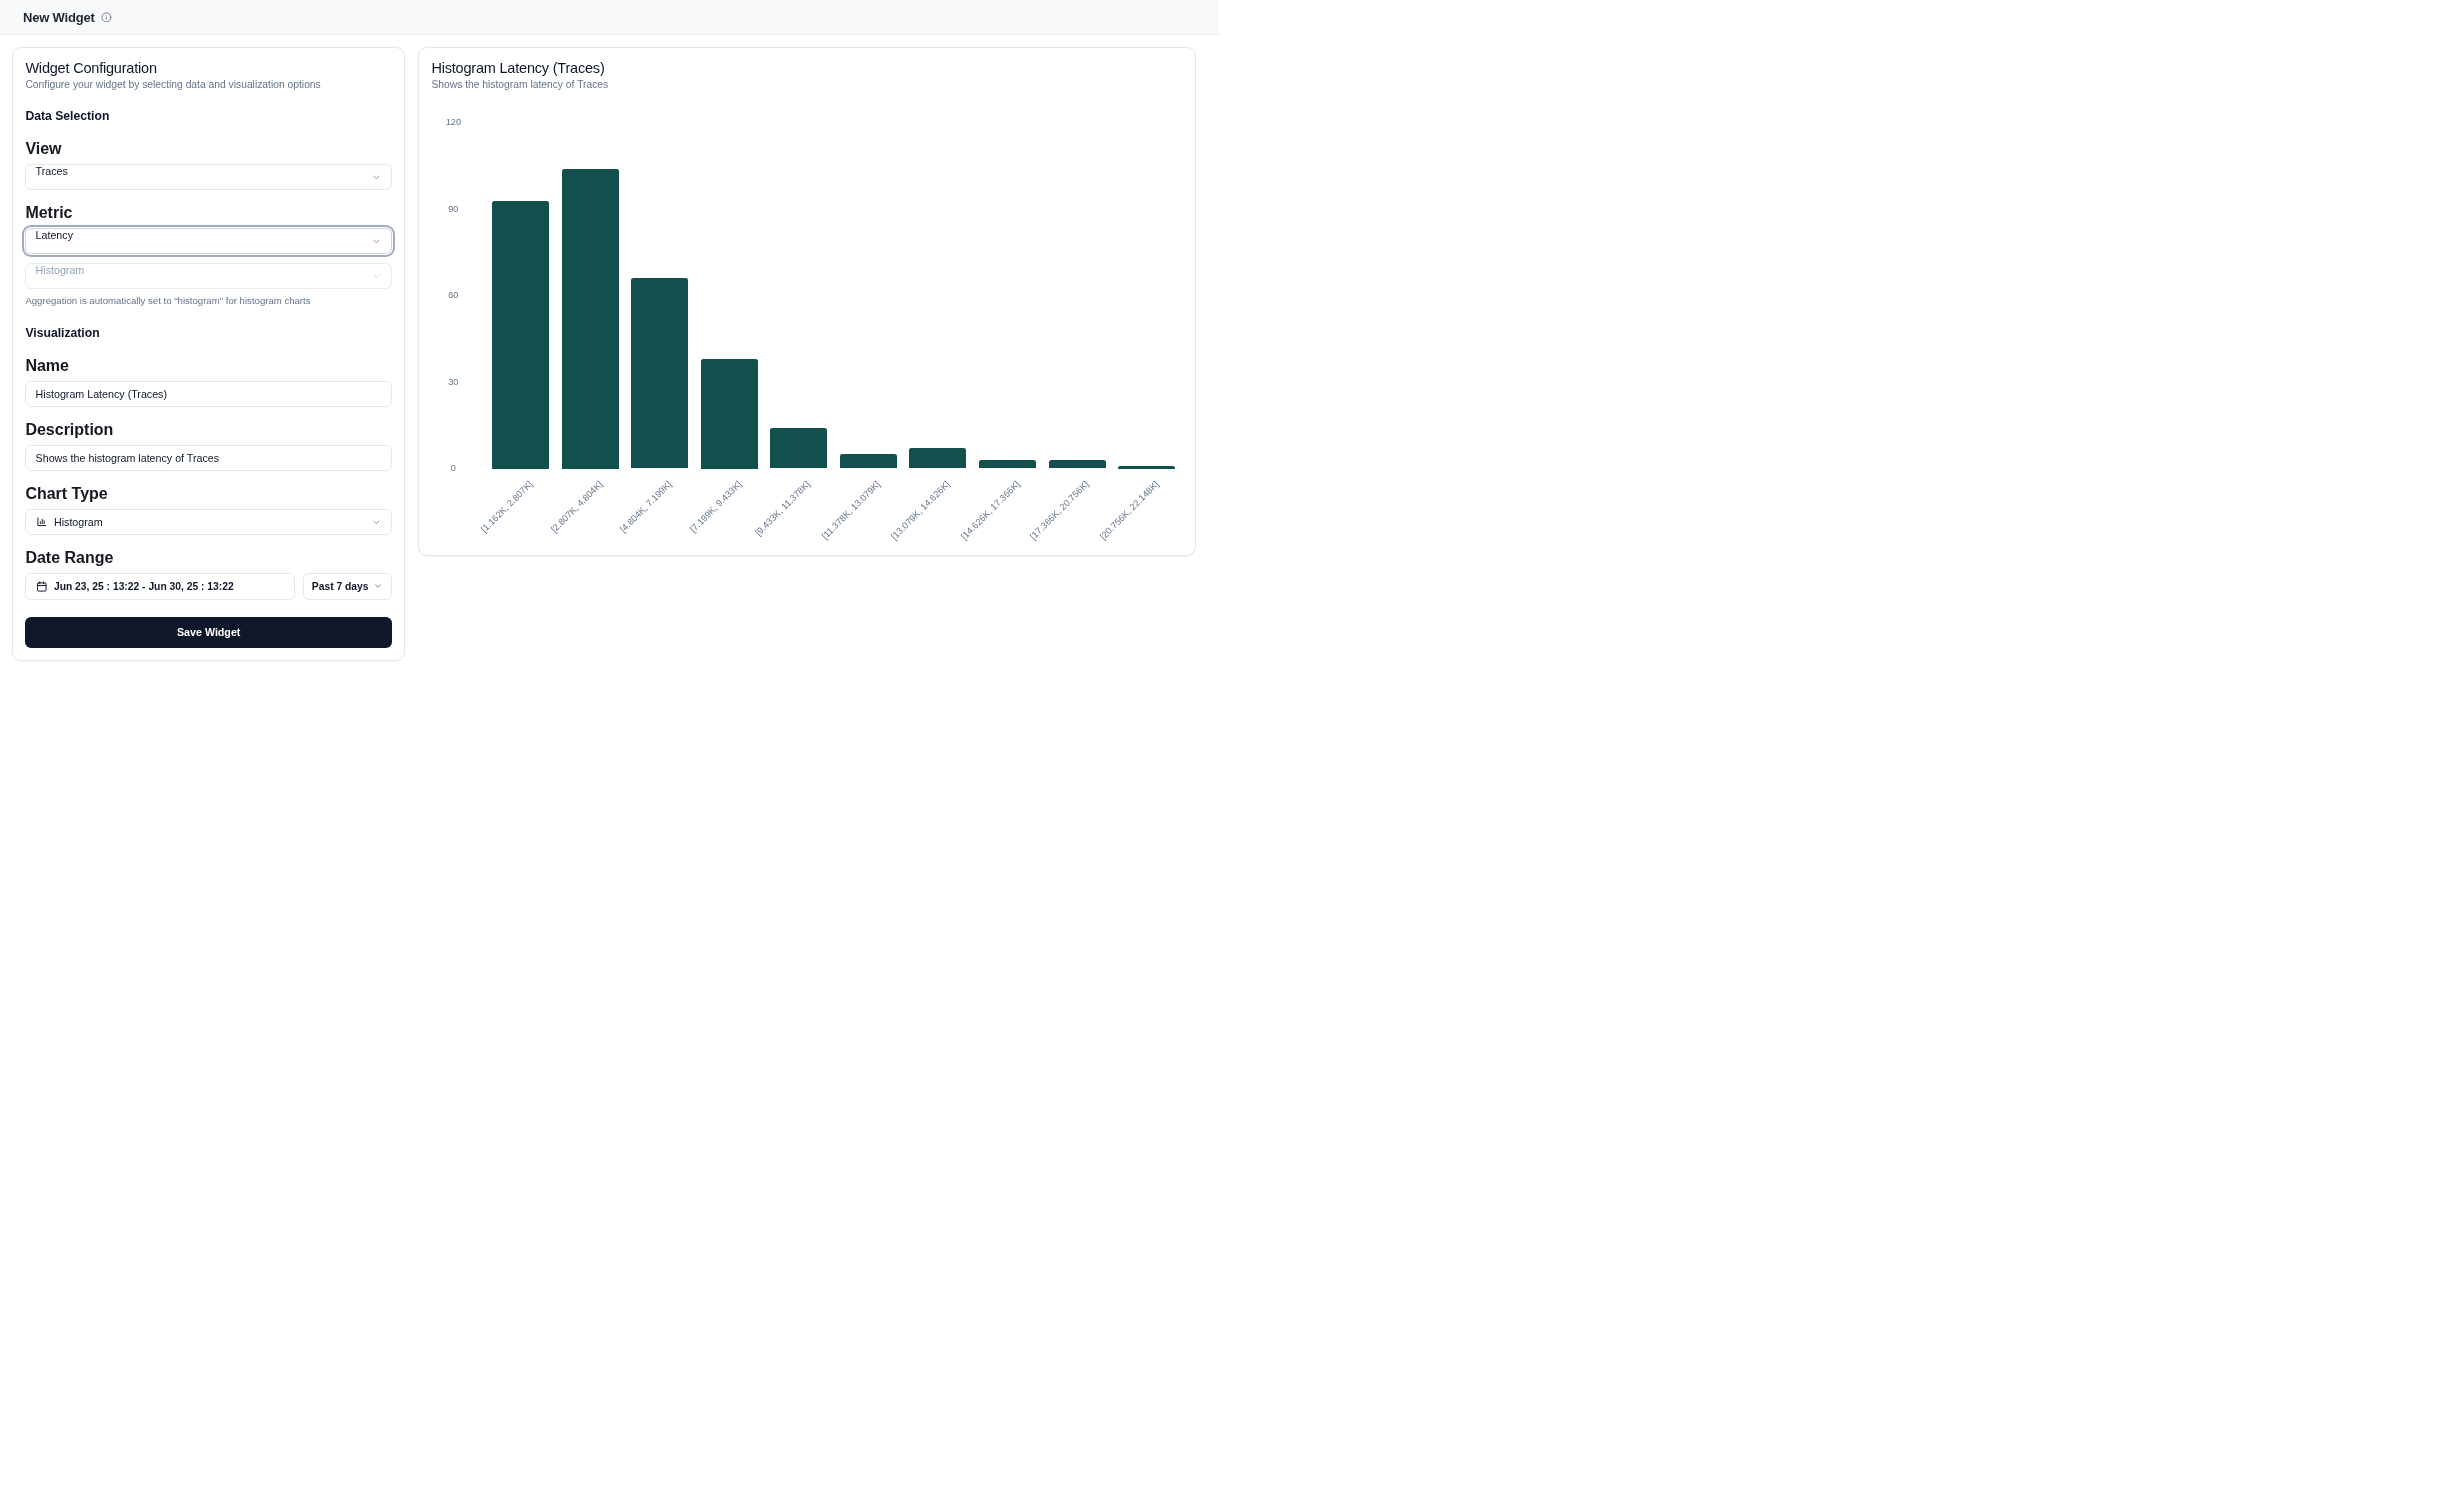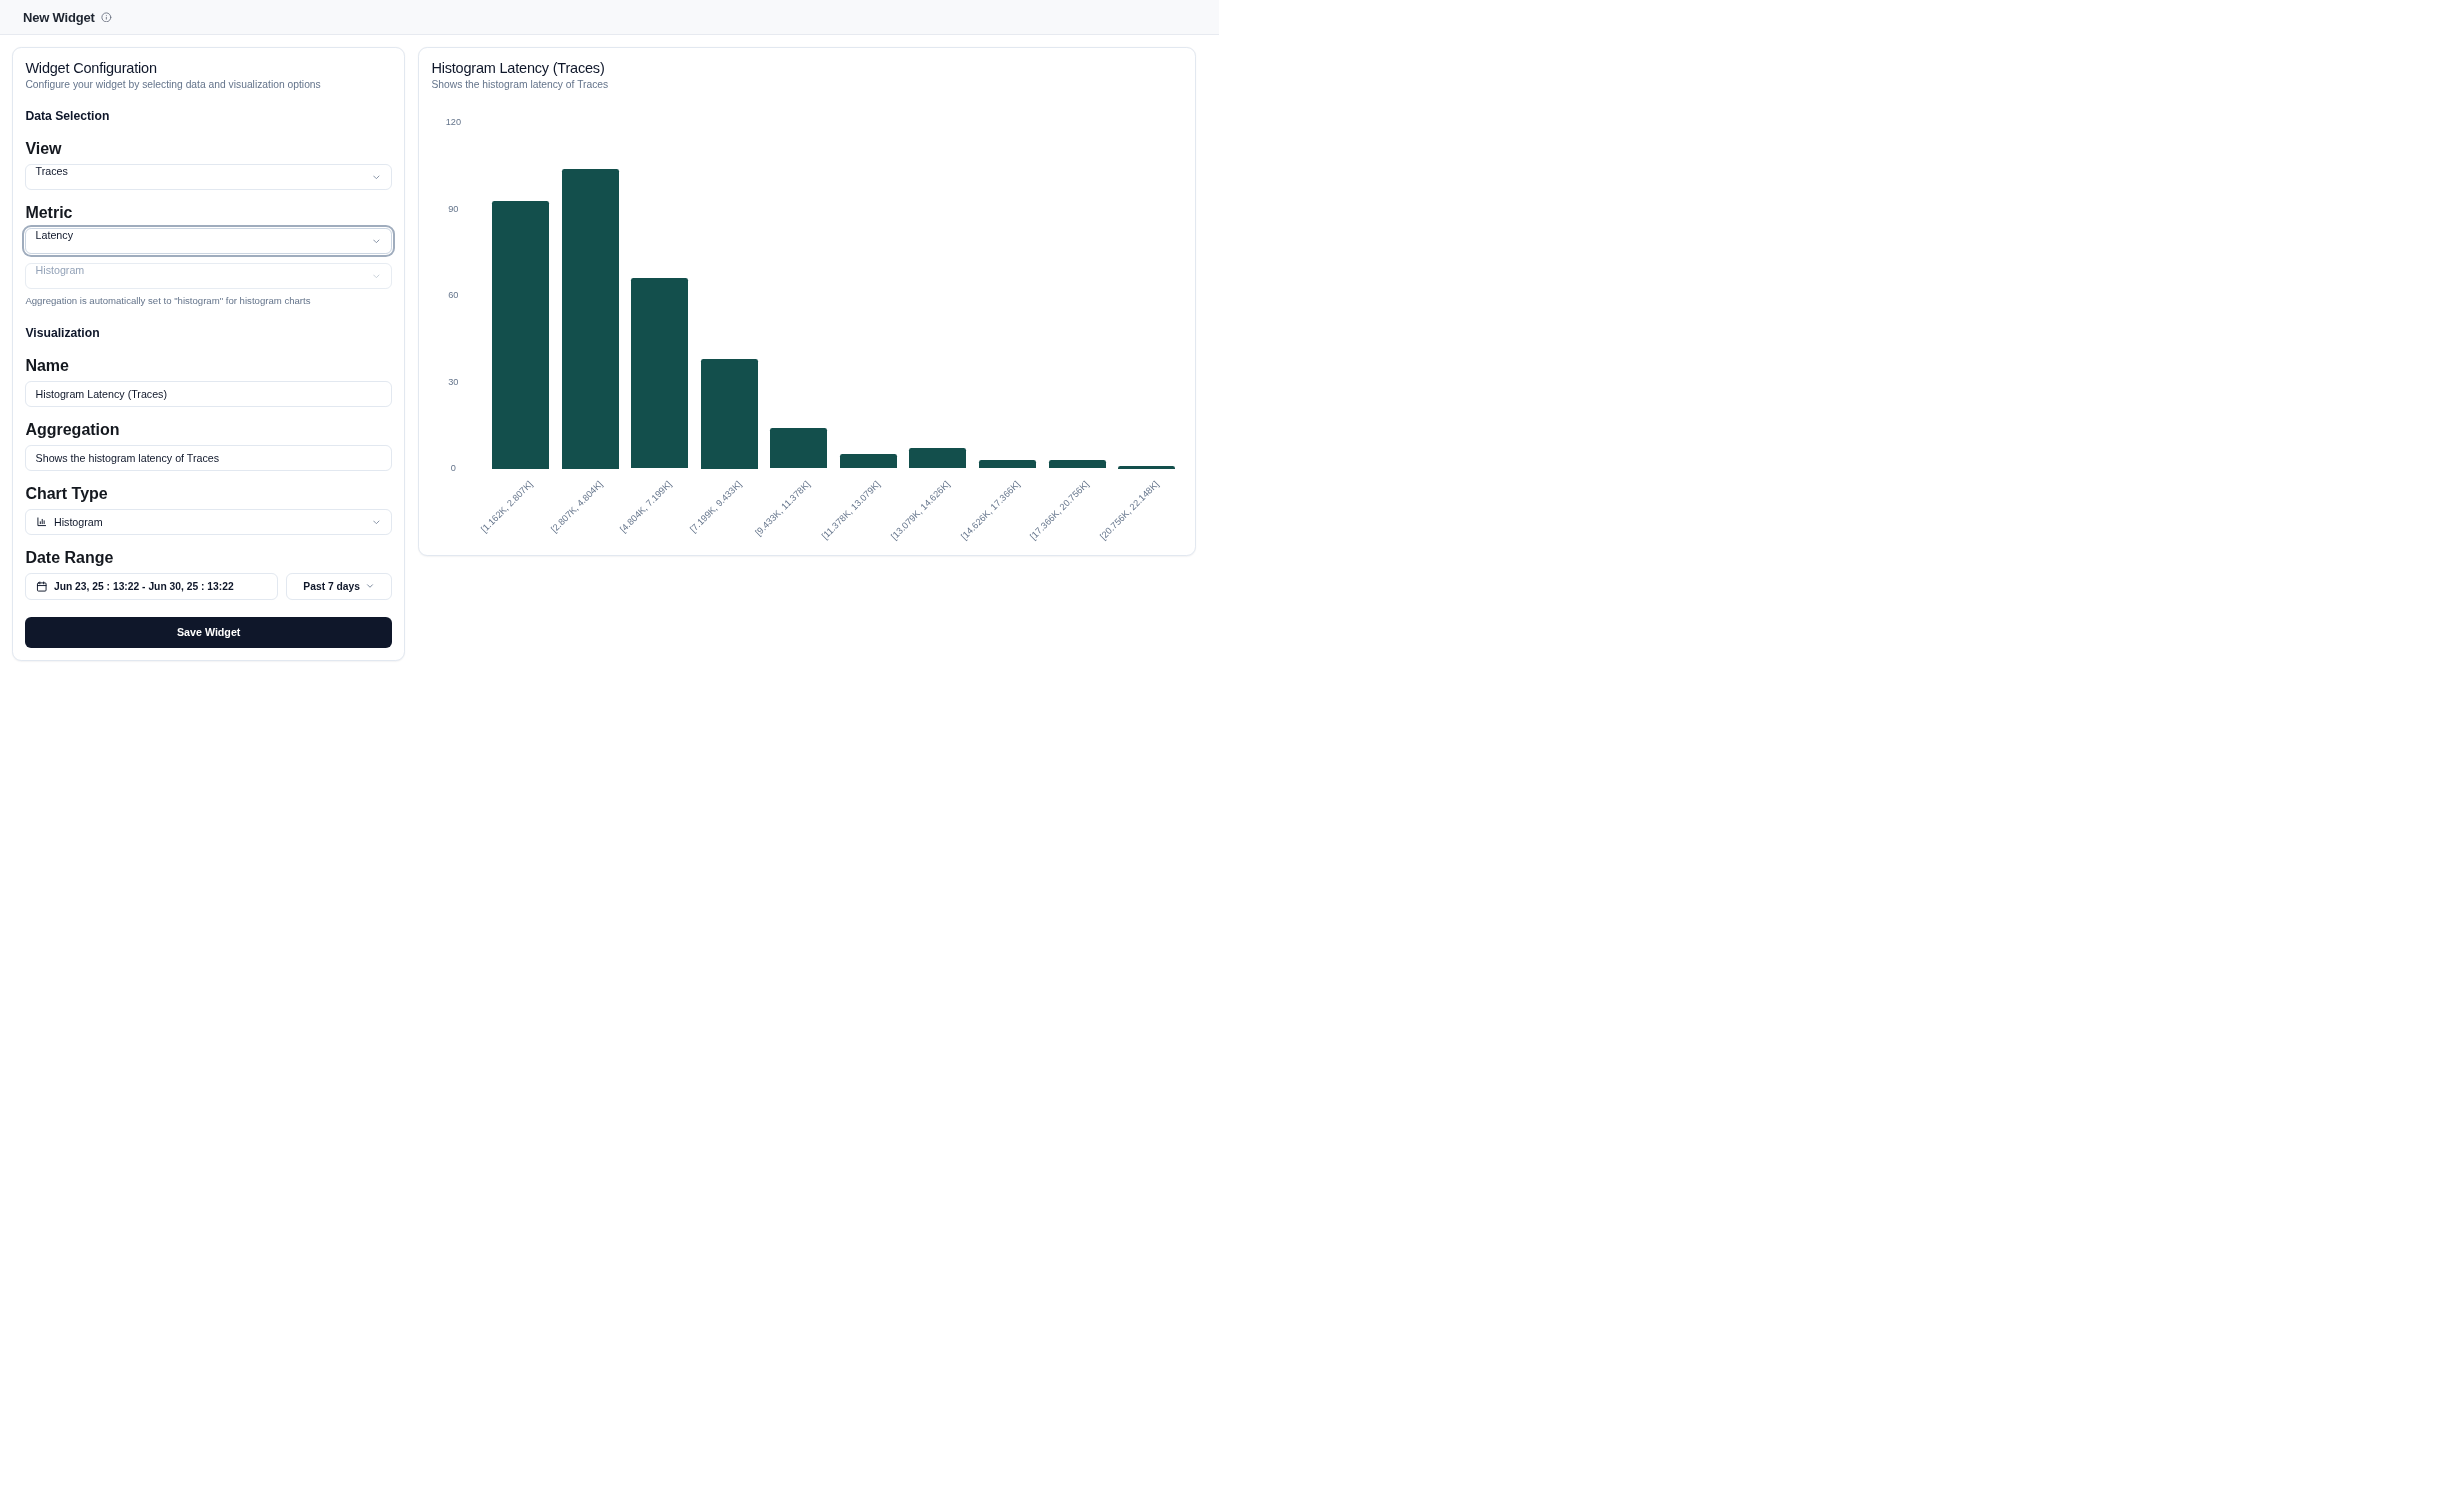--- a/index.html
+++ b/index.html
@@ -65,21 +65,21 @@
     padding:0 9.2px; font-size:10.7px; color:#0f172a; font-family:inherit; background:#fff;
   }
   .daterow { display:flex; gap:7.7px; }
   .btn-date {
     flex:1; height:27px; border:0.8px solid #e2e8f0; border-radius:6.1px; background:#fff;
     display:flex; align-items:center; gap:6.9px; padding:0 9.2px;
     font-size:10.3px; font-weight:600; color:#0f172a; cursor:pointer; font-family:inherit;
     white-space:nowrap;
   }
   .btn-preset {
-    width:106px; height:27px; border:0.8px solid #e2e8f0; border-radius:6.1px; background:#fff;
+    width:89px; height:27px; border:0.8px solid #e2e8f0; border-radius:6.1px; background:#fff;
     display:flex; align-items:center; justify-content:center; gap:4.6px;
     font-size:10.3px; font-weight:600; color:#0f172a; cursor:pointer; font-family:inherit;
     white-space:nowrap;
   }
   .btn-save {
     width:100%; height:31px; margin-top:17px;
     background:#0f172a; color:#fff; border:none; border-radius:6.1px;
     font-size:10.7px; font-weight:600; cursor:pointer; font-family:inherit;
   }
 
@@ -156,21 +156,21 @@
 
 
     <div class="section-h" style="margin-top:20px;">Visualization</div>
 
     <div class="field" style="margin-top:17px;">
       <span class="field-label">Name</span>
       <input class="textbox" type="text" value="Histogram Latency (Traces)" style="">
     </div>
 
     <div class="field">
-      <span class="field-label">Aggregation</span>
+      <span class="field-label">Description</span>
       <input class="textbox" type="text" value="Shows the histogram latency of Traces" style="">
     </div>
 
     <div class="field">
       <span class="field-label">Chart Type</span>
       <div class="control select">
         <span style="display:flex;align-items:center;gap:6.9px;">
           <span style="display:flex;align-items:center;">
             <svg width="11.5" height="11.5" viewBox="0 0 24 24" fill="none" stroke="#0f172a" stroke-width="2" stroke-linecap="round" stroke-linejoin="round">
                 <path d="M4 4v16h16"></path>

